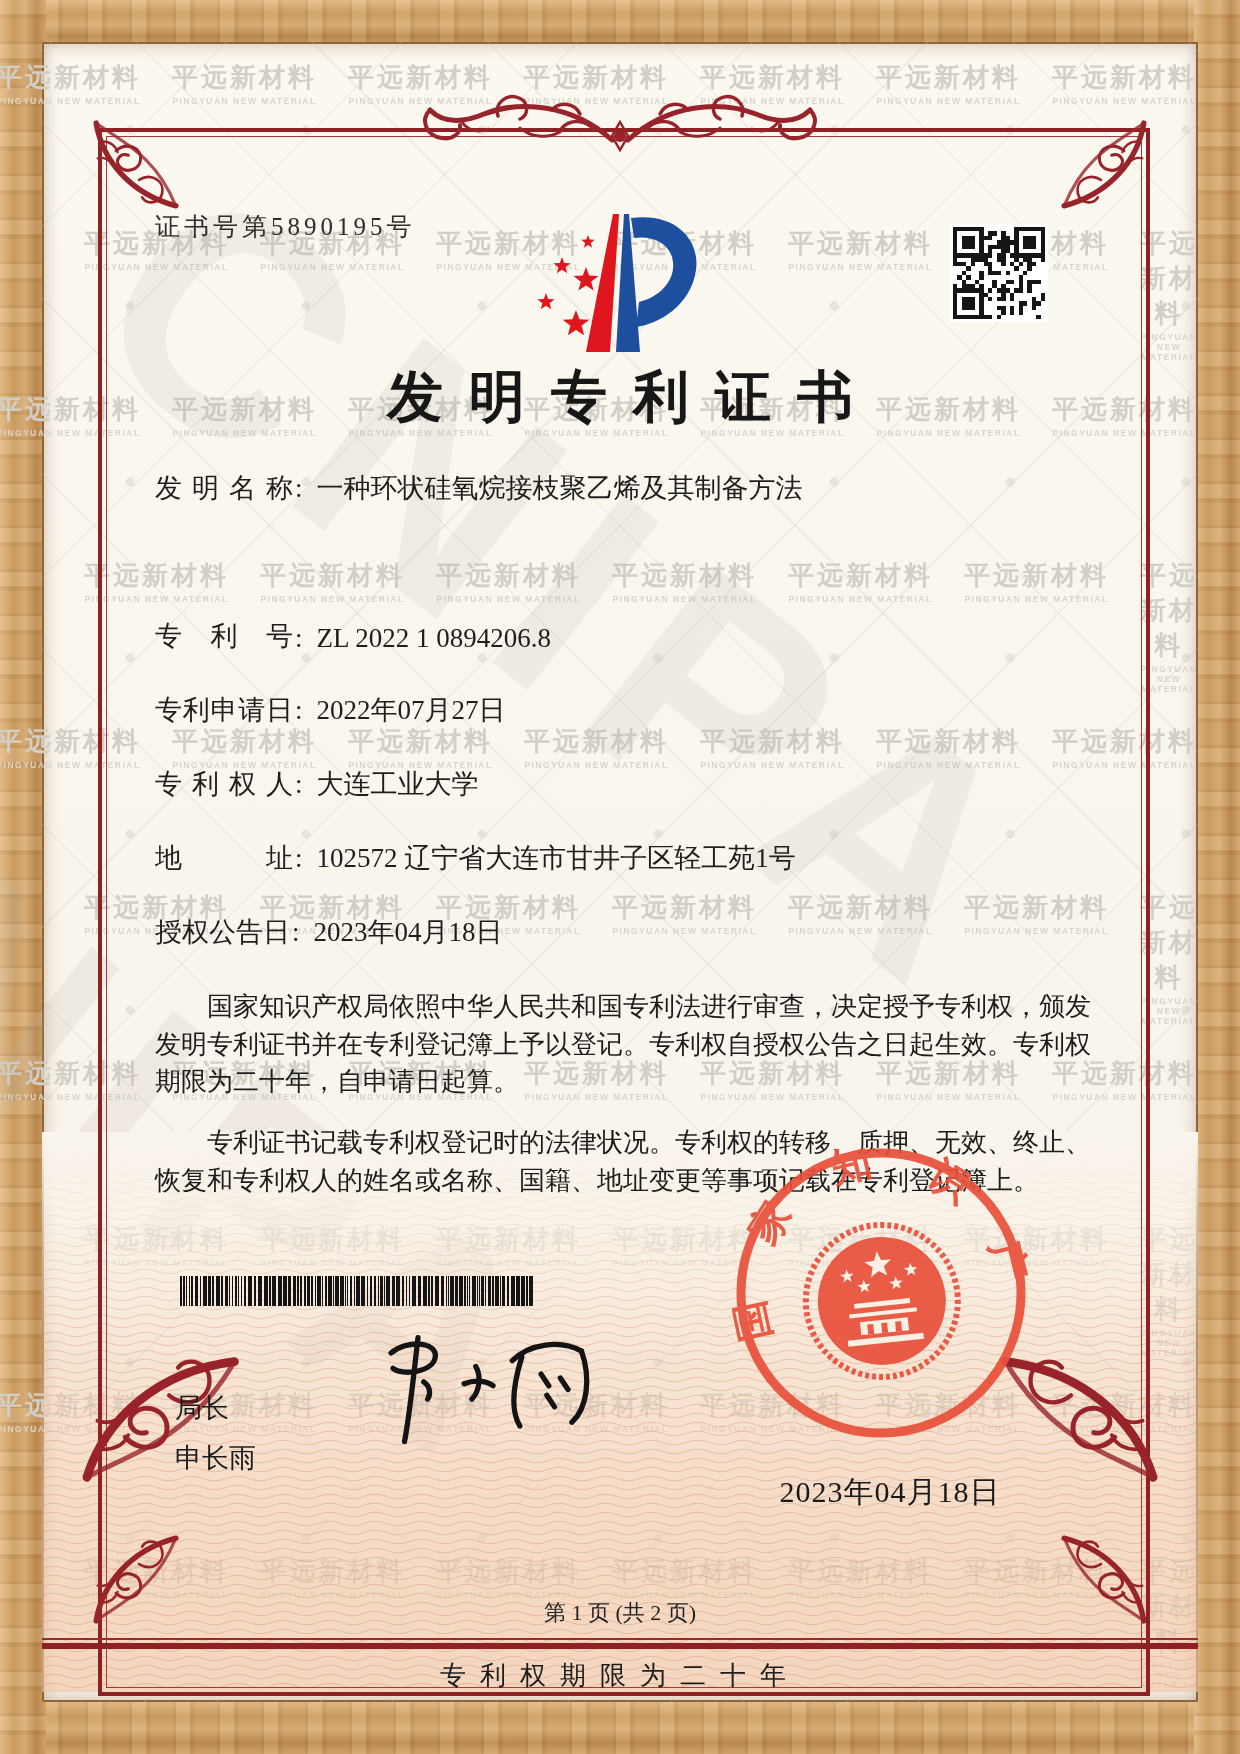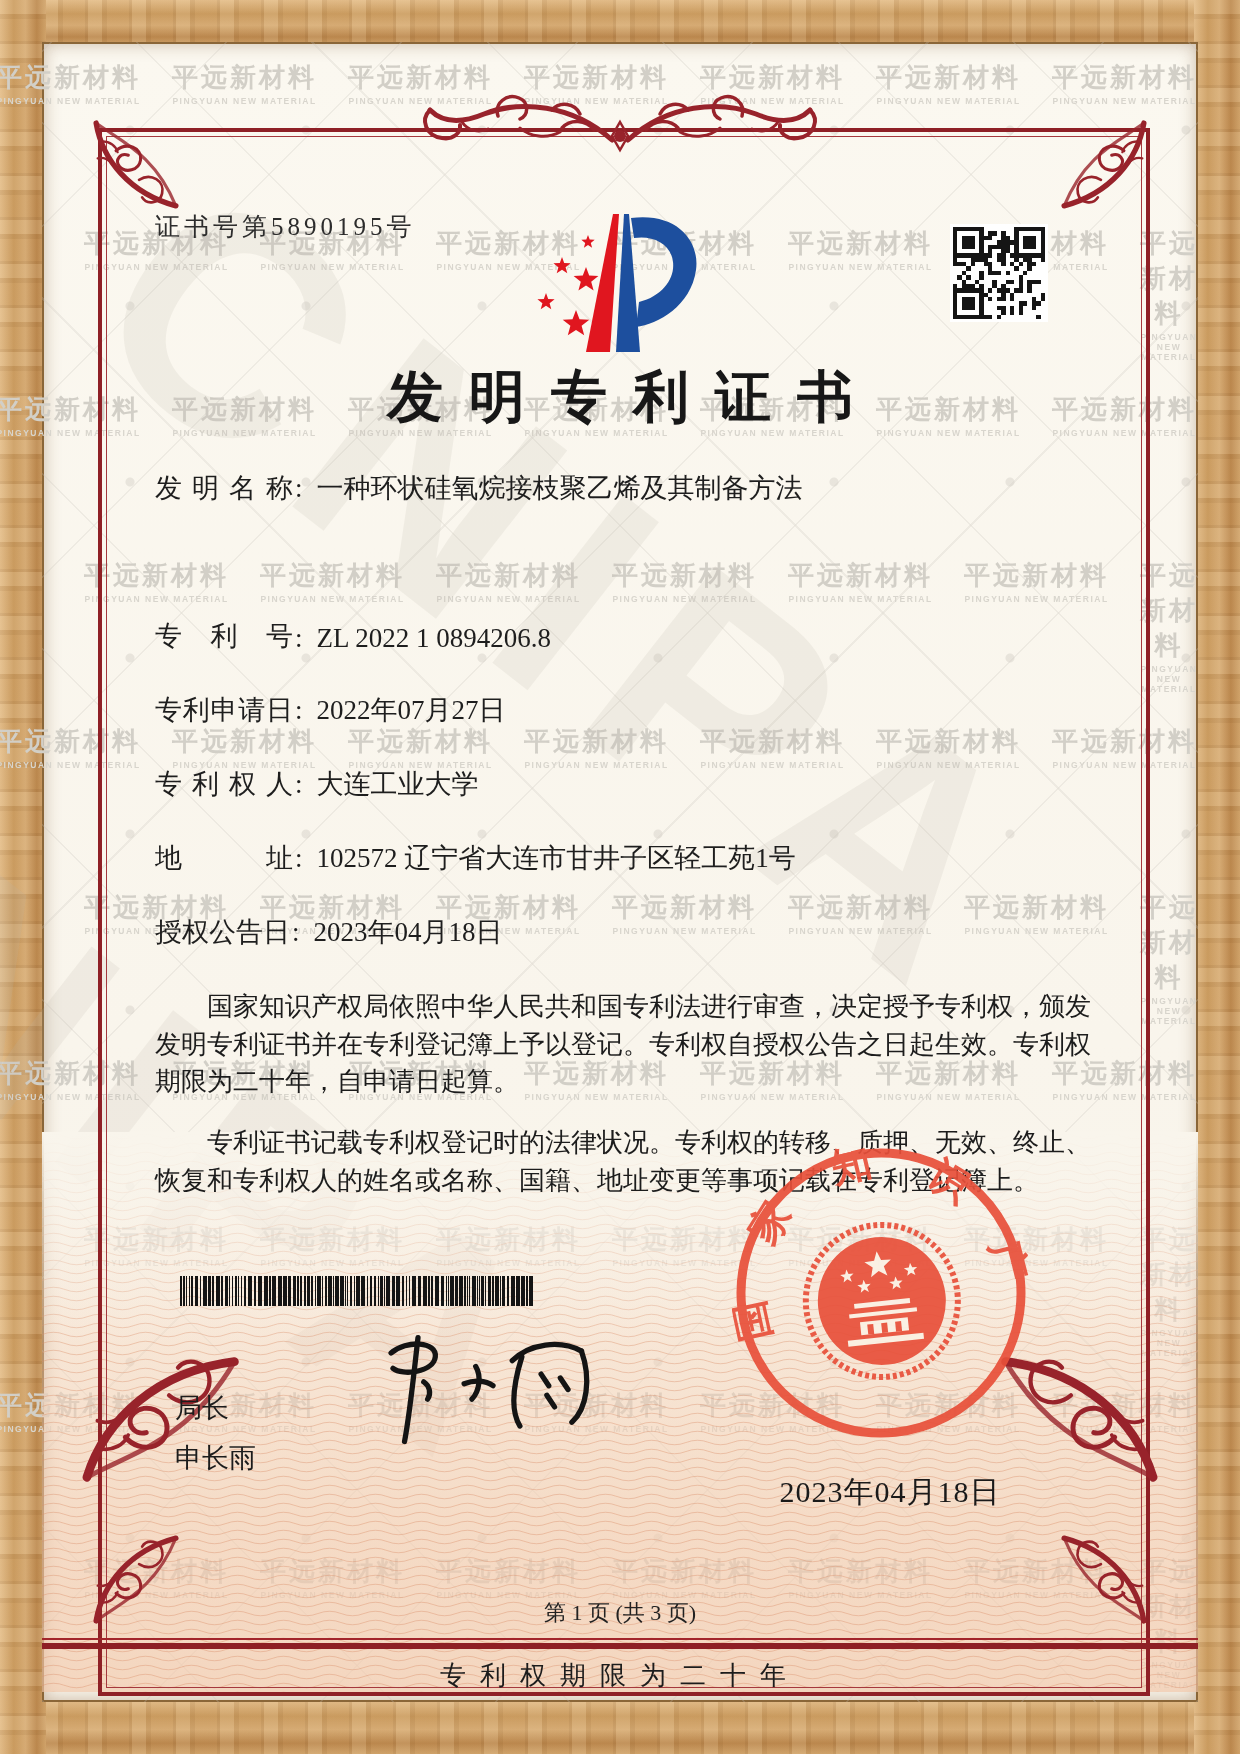--- a/index.html
+++ b/index.html
@@ -1049,16 +1049,16 @@
         <rect x="116" y="168" width="68" height="4" fill="#fbf1e4"></rect>
         <rect x="126" y="177" width="48" height="13" fill="#fbf1e4"></rect>
         <rect x="133" y="180" width="6" height="10" fill="#e8503a"></rect>
         <rect x="147" y="180" width="6" height="10" fill="#e8503a"></rect>
         <rect x="161" y="180" width="6" height="10" fill="#e8503a"></rect>
         <rect x="112" y="194" width="76" height="6" fill="#fbf1e4"></rect>
       </g>
     </svg>
     <div class="seal-date">2023年04月18日</div>
 
-    <div class="page-note">第 1 页 (共 3 页)</div>
+    <div class="page-note">第 1 页 (共 2 页)</div>
     <div class="continuation">专利权期限为二十年</div>
   </div>
 </div>
 
 </body></html>

